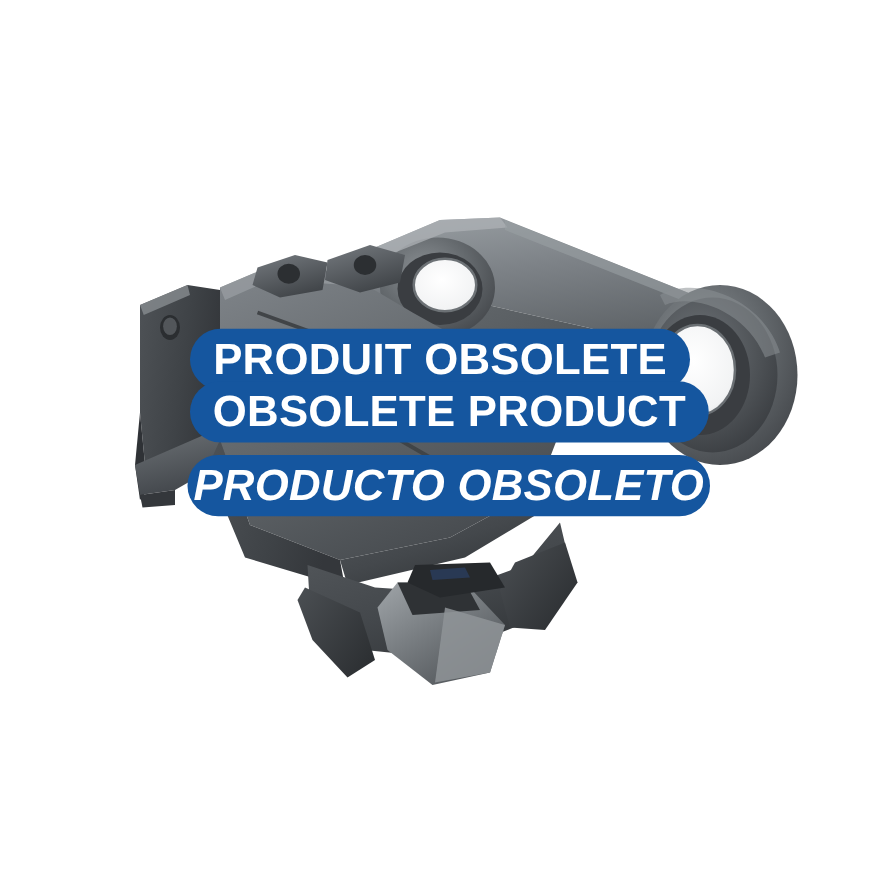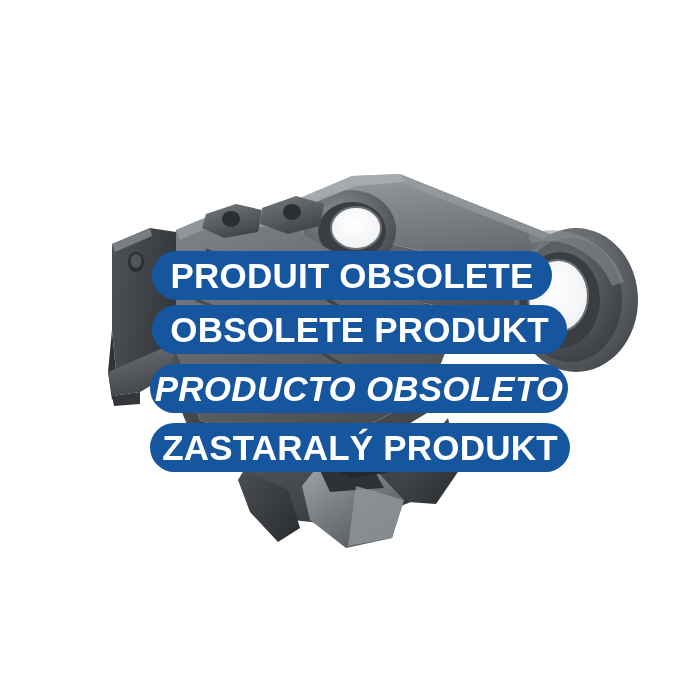--- a/index.html
+++ b/index.html
@@ -52,21 +52,21 @@
     color: #ffffff;
     font-family: "Liberation Sans", sans-serif;
     font-weight: bold;
     font-size: 35px;
     line-height: 1;
     letter-spacing: 0.2px;
     white-space: nowrap;
     text-align: center;
   }
 
-  .obsolete-badge.b1 { left: 152px; top: 8px;   width: 400px; }
+  .obsolete-badge.b1 { left: 152px; top: 20px;   width: 400px; }
   .obsolete-badge.b2 { left: 152px; top: 62px;  width: 415px; }
   .obsolete-badge.b3 { left: 150px; top: 121px; width: 418px; font-style: italic; }
   .obsolete-badge.b4 { left: 150px; top: 180px; width: 420px; }
 </style>
 </head>
 <body>
 
 <div class="canvas">
 
   <svg class="product-image" viewBox="0 0 700 700" aria-hidden="true">
@@ -213,25 +213,22 @@
     </g>
   </svg>
 
   <div class="badge-stack">
 
     <div class="obsolete-badge b1">
       <span class="badge-text">PRODUIT OBSOLETE</span>
     </div>
 
     <div class="obsolete-badge b2">
-      <span class="badge-text">OBSOLETE PRODUKT</span>
+      <span class="badge-text">OBSOLETE PRODUCT</span>
     </div>
 
     <div class="obsolete-badge b3">
       <span class="badge-text">PRODUCTO OBSOLETO</span>
     </div>
 
-    <div class="obsolete-badge b4">
-      <span class="badge-text">ZASTARALÝ PRODUKT</span>
-    </div>
 
   </div>
 </div>
 
 </body></html>

